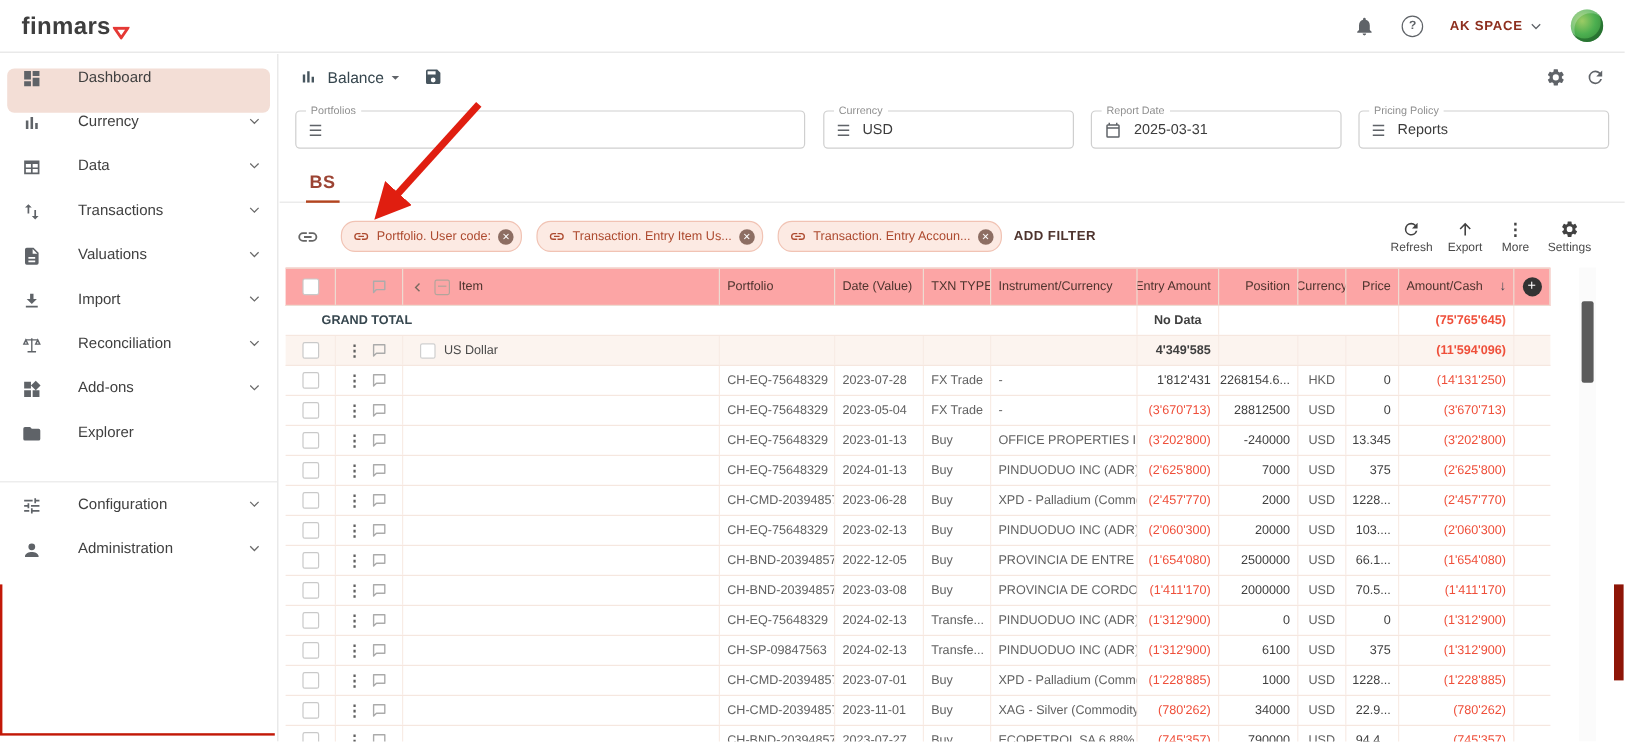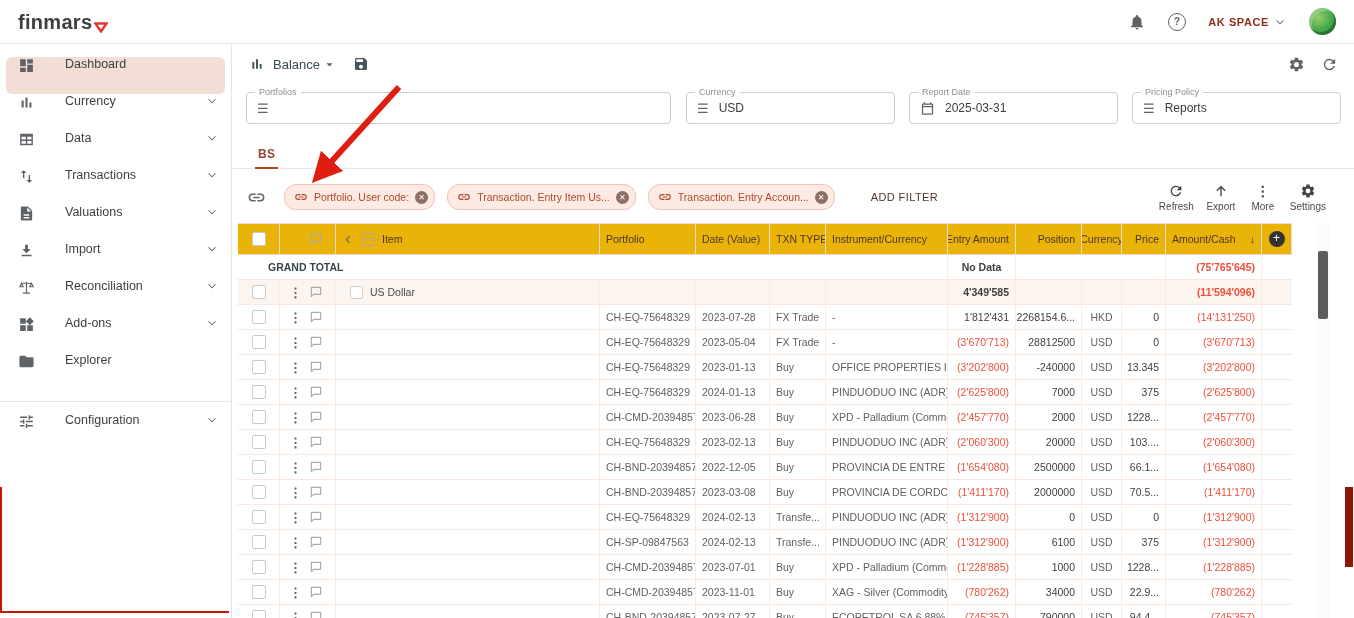--- a/index.html
+++ b/index.html
@@ -49,42 +49,42 @@
   .field{position:absolute;top:3px;height:32px;border:1px solid #cfcfcf;border-radius:4px;
     display:flex;align-items:center;gap:10px;padding:0 10px;box-sizing:border-box;background:#fff;cursor:pointer}
   .field-label{position:absolute;top:-6px;left:8px;background:#fff;padding:0 4px;font-size:9px;color:#8f8f8f}
   .field-value{font-size:12px;color:#3c3c3c}
   .menu-glyph{font-size:13px;color:#5f6368;line-height:1}
   .cal-icon{width:15px;height:15px;color:#5f6368}
   .f1{left:13px;width:425px}.f2{left:453px;width:209px}.f3{left:676px;width:209px}.f4{left:899px;width:209px}
   
   .tabs-row{position:absolute;left:0;top:96px;right:0;height:28px;border-bottom:1px solid #e6e6e6;
     display:flex;align-items:flex-end;padding-left:22px;box-sizing:border-box}
-  .tab{font-size:12px;font-weight:700;letter-spacing:.4px;color:#9c4434;padding:0 3px 7px;position:relative;cursor:pointer}
+  .tab{font-size:15px;font-weight:700;letter-spacing:.4px;color:#9c4434;padding:0 3px 7px;position:relative;cursor:pointer}
   .tab.active::after{content:"";position:absolute;left:0;right:0;bottom:-1px;height:2px;background:#b3441f}
   
   .chips-row{position:absolute;left:0;top:128px;right:0;height:48px;display:flex;align-items:center;
     padding-left:14px;box-sizing:border-box}
   .link-main{width:19px;height:19px;color:#666;margin-right:18px;cursor:pointer}
   .chips-wrap{display:flex;align-items:center;gap:12px}
   .chip{height:24px;border-radius:12px;background:#fceae3;border:1px solid #f1c3b4;display:inline-flex;
     align-items:center;gap:6px;padding:0 6px 0 9px;cursor:pointer}
   .chip-link{width:14px;height:14px;color:#ad4a2f;flex:none}
   .chip-label{font-size:10.5px;color:#ad4a2f;white-space:nowrap}
   .chip-close{width:13px;height:13px;border-radius:50%;background:#8d6e63;color:#fff;font-size:8px;
     display:flex;align-items:center;justify-content:center;cursor:pointer;flex:none}
-  .add-filter{margin-left:36px;font-size:11px;font-weight:400;letter-spacing:.4px;color:#4e342e;cursor:pointer}
+  .add-filter{margin-left:10px;font-size:11px;font-weight:700;letter-spacing:.4px;color:#4e342e;cursor:pointer}
   .right-toolbar{margin-left:auto;margin-right:28px;display:flex;align-items:flex-start;gap:12px}
   .tool-btn{display:flex;flex-direction:column;align-items:center;gap:2px;color:#3f3f3f;cursor:pointer;min-width:30px}
   .tool-icon{width:16px;height:16px;color:#424242}
   .tool-dots{font-size:14px;font-weight:700;color:#424242;line-height:16px;height:16px}
   .tool-label{font-size:10px;color:#4a4a4a}
   
   .table{position:absolute;left:5px;top:178px;width:1054px}
-  .thead{display:flex;height:30px;background:#eab308;border-top:1px solid #eedcd2;border-bottom:1px solid #eedcd2;
+  .thead{display:flex;height:30px;background:#fca5a5;border-top:1px solid #eedcd2;border-bottom:1px solid #eedcd2;
     font-size:10.5px;color:#4e342e}
   .trow{display:flex;height:24px;border-bottom:1px solid #f6e7df;font-size:10.5px;color:#616161;background:#fff}
   .trow.group{background:#fcf4ef}
   .trow.gt{font-weight:700;color:#37474f}
   .c{height:100%;display:flex;align-items:center;padding:0 6px;box-sizing:border-box;
     border-right:1px solid #f8ece5;overflow:hidden;white-space:nowrap}
   .thead .c{border-right:1px solid #eddbd1}
   .c-check{width:42px;justify-content:center;padding:0}
   .c-ctrl{width:56px;gap:7px;padding-left:9px}
   .c-item{width:264px;gap:7px}
@@ -318,20 +318,29 @@
   <div class="nav-item">
     <svg class="nav-icon">
           <use href="#i-config"></use>
         </svg>
     <span class="nav-label">Configuration</span>
     <svg class="nav-chevron">
           <use href="#i-chev"></use>
         </svg>
   </div>
 
+  <div class="nav-item">
+    <svg class="nav-icon">
+          <use href="#i-admin"></use>
+        </svg>
+    <span class="nav-label">Administration</span>
+    <svg class="nav-chevron">
+          <use href="#i-chev"></use>
+        </svg>
+  </div>
 </div>
 </aside>
 
 <div class="main">
 
   <div class="report-bar">
     <svg class="rb-chart">
         <use href="#i-reports"></use>
       </svg>
     <span class="rb-title">Balance</span>

